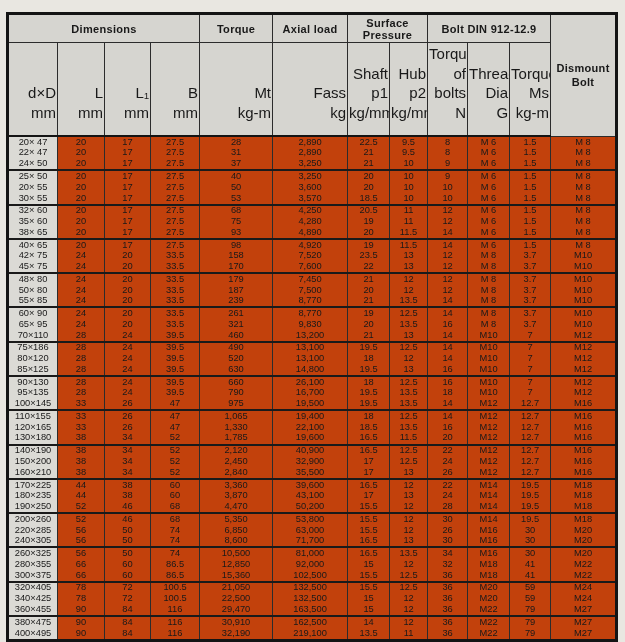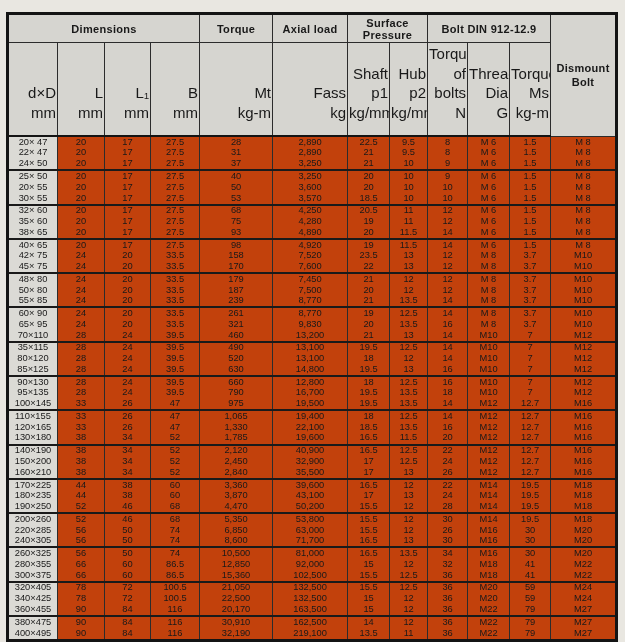--- a/index.html
+++ b/index.html
@@ -381,21 +381,21 @@
         <td>460</td>
         <td>13,200</td>
         <td>21</td>
         <td>13</td>
         <td>14</td>
         <td>M10</td>
         <td>7</td>
         <td>M12</td>
       </tr>
       <tr class="group-start">
-        <td class="size-col">35×115</td>
+        <td class="size-col">75×186</td>
         <td>28</td>
         <td>24</td>
         <td>39.5</td>
         <td>490</td>
         <td>13,100</td>
         <td>19.5</td>
         <td>12.5</td>
         <td>14</td>
         <td>M10</td>
         <td>7</td>
@@ -428,21 +428,21 @@
         <td>M10</td>
         <td>7</td>
         <td>M12</td>
       </tr>
       <tr class="group-start">
         <td class="size-col">90×130</td>
         <td>28</td>
         <td>24</td>
         <td>39.5</td>
         <td>660</td>
-        <td>12,800</td>
+        <td>26,100</td>
         <td>18</td>
         <td>12.5</td>
         <td>16</td>
         <td>M10</td>
         <td>7</td>
         <td>M12</td>
       </tr>
       <tr>
         <td class="size-col">95×135</td>
         <td>28</td>
@@ -707,21 +707,21 @@
         <td>36</td>
         <td>M20</td>
         <td>59</td>
         <td>M24</td>
       </tr>
       <tr>
         <td class="size-col">360×455</td>
         <td>90</td>
         <td>84</td>
         <td>116</td>
-        <td>20,170</td>
+        <td>29,470</td>
         <td>163,500</td>
         <td>15</td>
         <td>12</td>
         <td>36</td>
         <td>M22</td>
         <td>79</td>
         <td>M27</td>
       </tr>
       <tr class="group-start">
         <td class="size-col">380×475</td>

